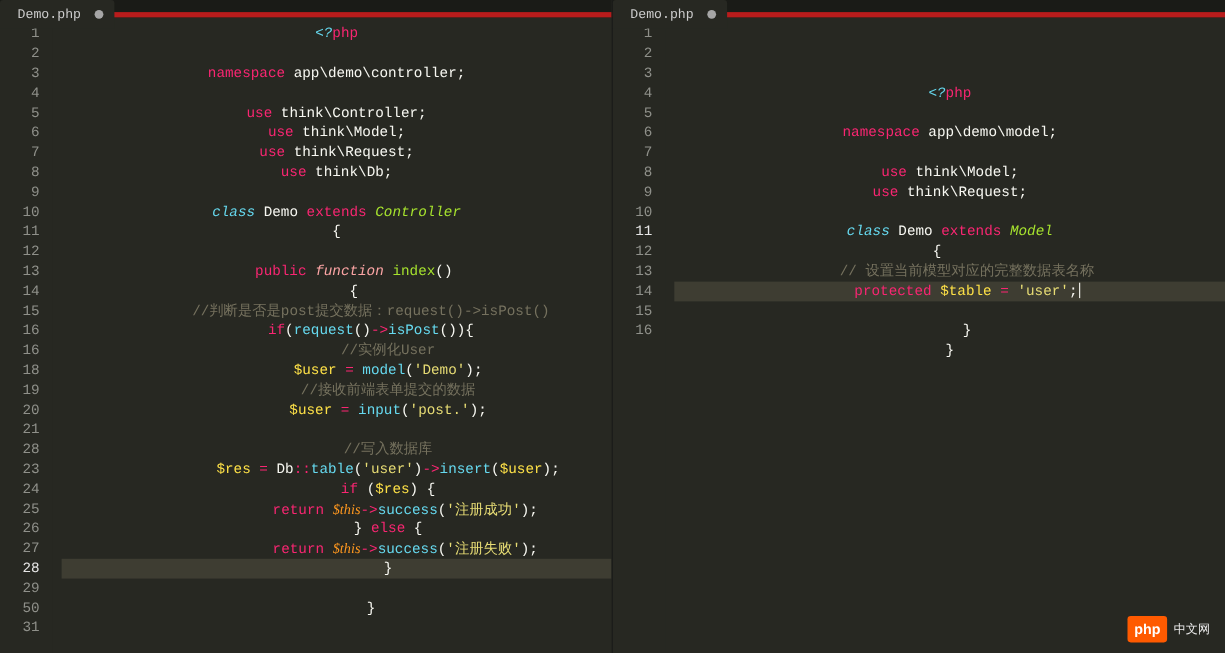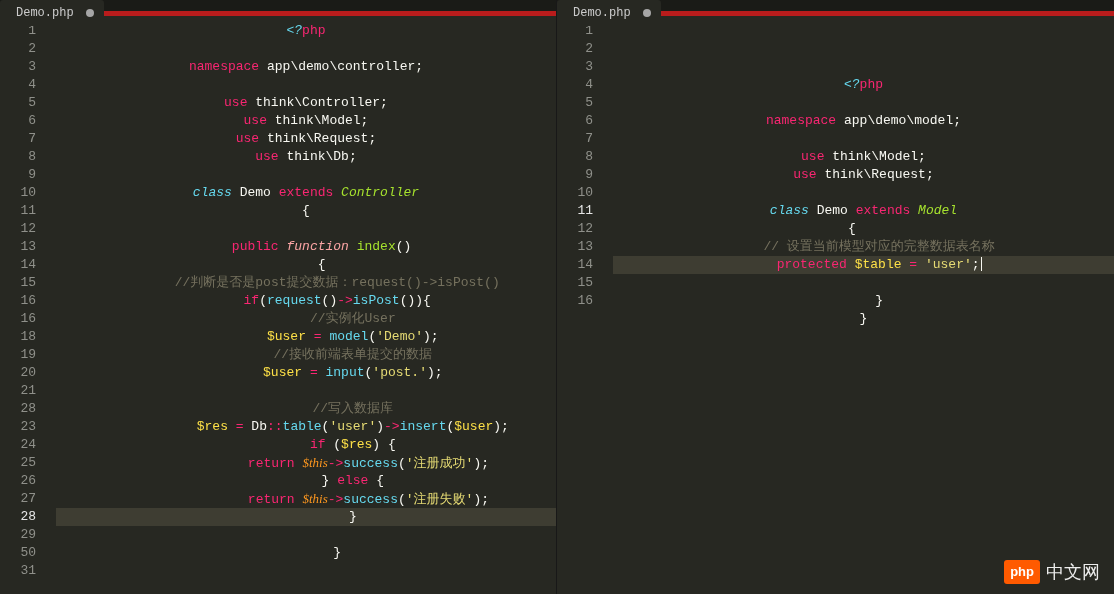--- a/index.html
+++ b/index.html
@@ -107,21 +107,21 @@
       background: #ff5a00;
       color: #fff;
       font-weight: bold;
       padding: 3px 6px;
       border-radius: 3px;
       font-size: 13px;
       font-family: sans-serif;
     }
     .watermark-text {
       color: #ececec;
-      font-size: 18px;
+      font-size: 11px;
       font-family: Liberation Serif, serif;
     }
   </style>
 </head>
 <body>
 
 <div class="pane pane-left">
   <div class="tabbar">
     <div class="tab">
       <span>Demo.php</span>

